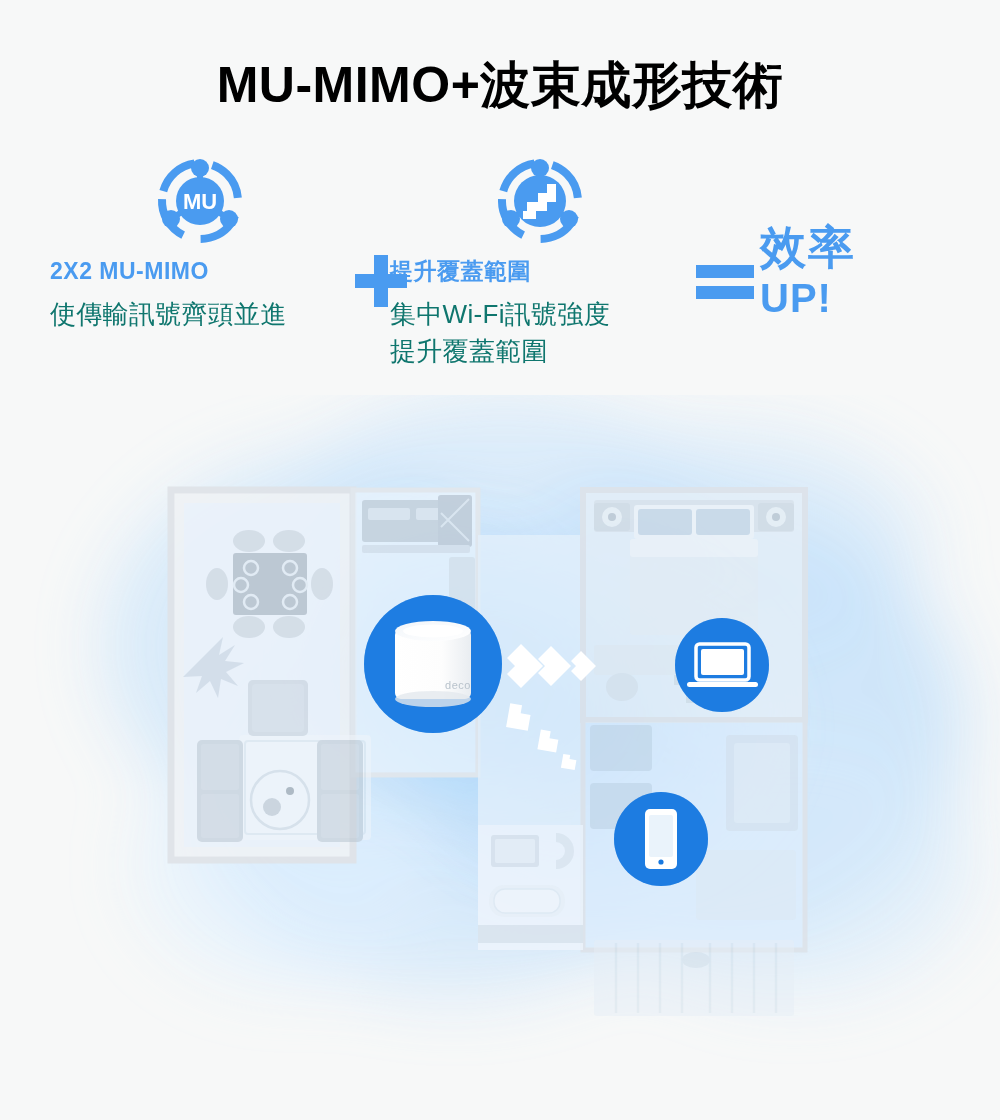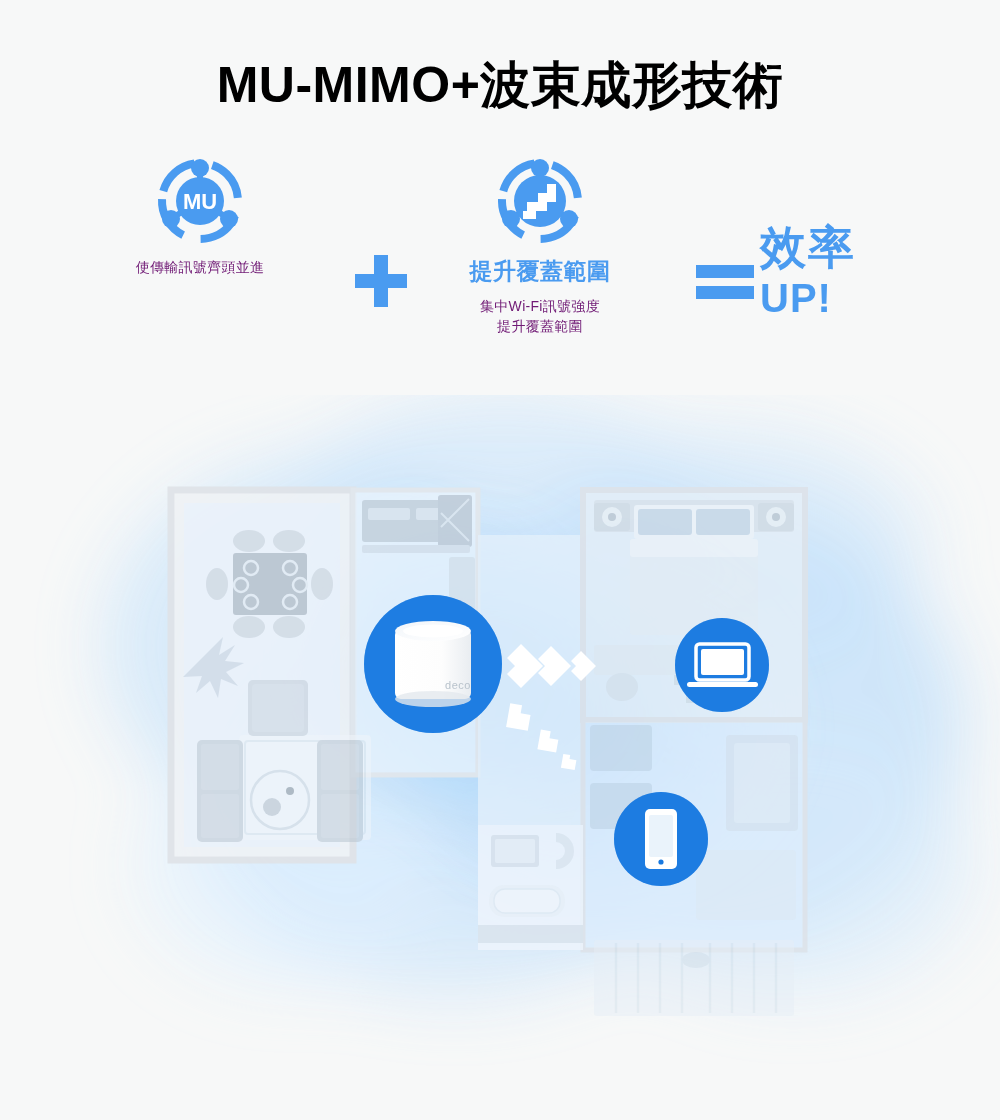--- a/index.html
+++ b/index.html
@@ -36,21 +36,20 @@
     top: 155px;
     left: 0;
     width: 1000px;
     height: 240px;
   }
 
   .feature {
     position: absolute;
     top: 0;
     width: 300px;
-    text-align: center;
   }
   .feature.left  { left: 50px; }
   .feature.right { left: 390px; }
 
   .feat-icon {
     width: 92px;
     height: 92px;
     margin: 0 auto 10px auto;
     position: relative;
   }
@@ -58,22 +57,22 @@
 
   .feat-title {
     font-size: 23px;
     font-weight: 700;
     color: #4a9bf0;
     letter-spacing: 0.5px;
     line-height: 1.25;
     margin-bottom: 10px;
   }
   .feat-desc {
-    font-size: 14px;
-    color: #701a75;
+    font-size: 26px;
+    color: #0f766e;
     line-height: 1.45;
     letter-spacing: 0.3px;
   }
   .feat-desc span { display: block; }
 
   
   .op {
     position: absolute;
     color: #4a9bf0;
   }
@@ -143,20 +142,21 @@
 
         <circle cx="46" cy="13" r="9" fill="#4a9bf0"></circle>
         <circle cx="17" cy="64" r="9" fill="#4a9bf0"></circle>
         <circle cx="75" cy="64" r="9" fill="#4a9bf0"></circle>
 
         <circle cx="46" cy="46" r="24" fill="#4a9bf0"></circle>
         <text x="46" y="54" text-anchor="middle" font-family="Liberation Sans, sans-serif" font-size="22" font-weight="700" fill="#ffffff">MU</text>
       </svg>
     </div>
 
+    <div class="feat-title">2X2 MU-MIMO</div>
 
     <div class="feat-desc">
       <span>使傳輸訊號齊頭並進</span>
     </div>
   </div>
 
   <div class="feature right">
 
     <div class="feat-icon">
       <svg width="92" height="92" viewBox="0 0 92 92">

